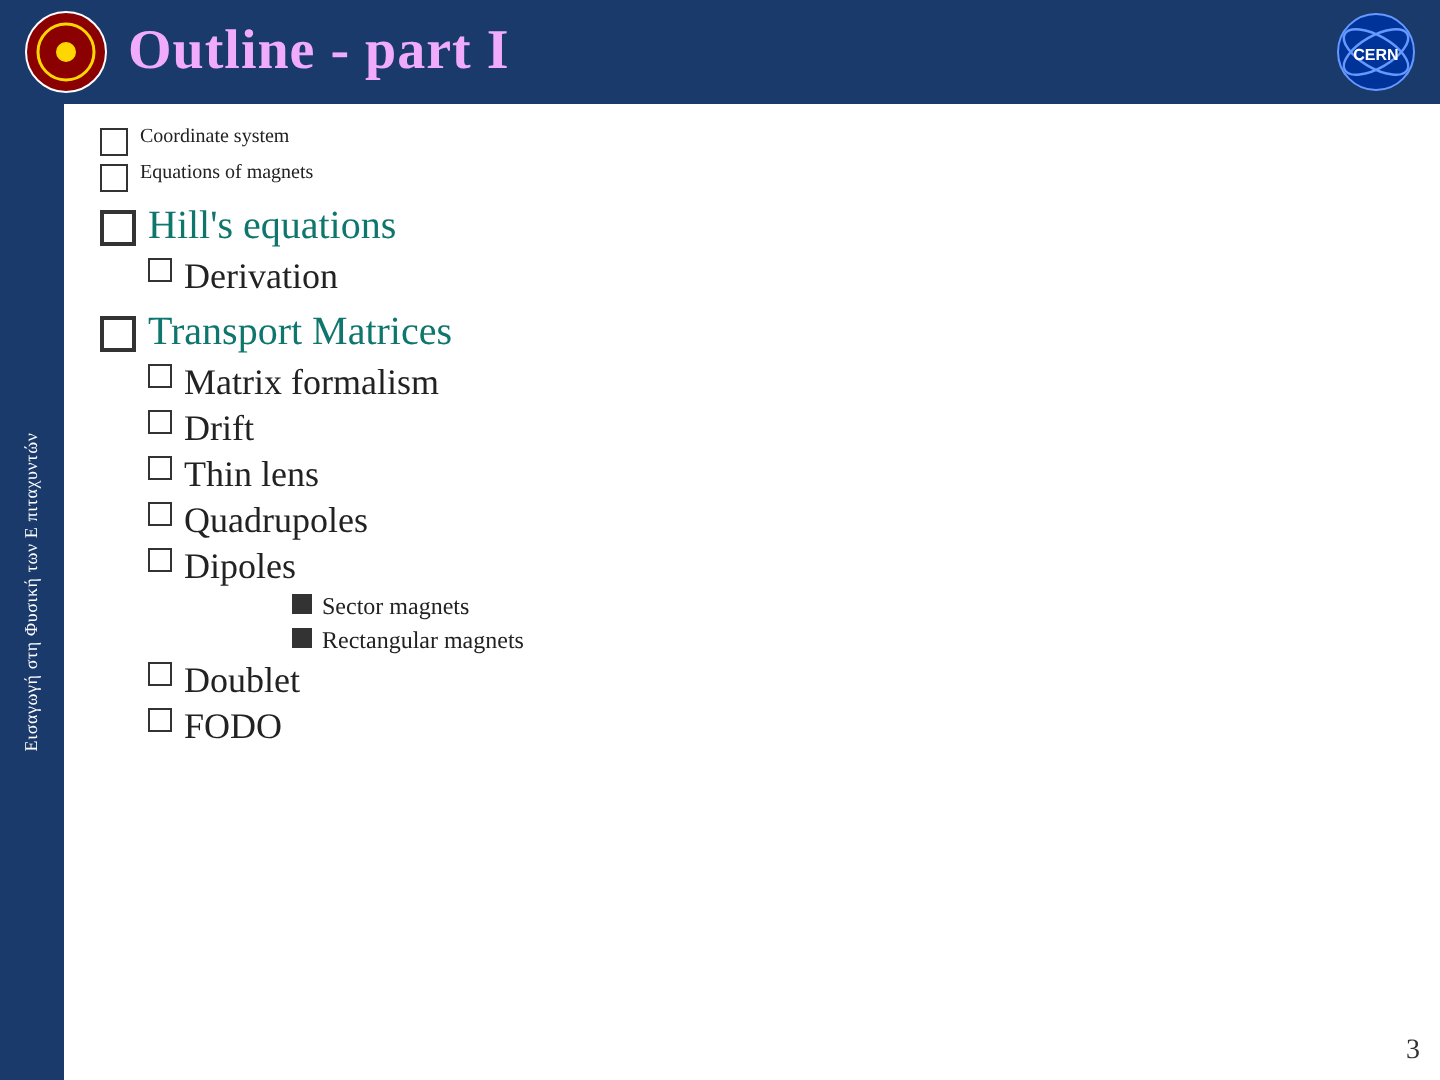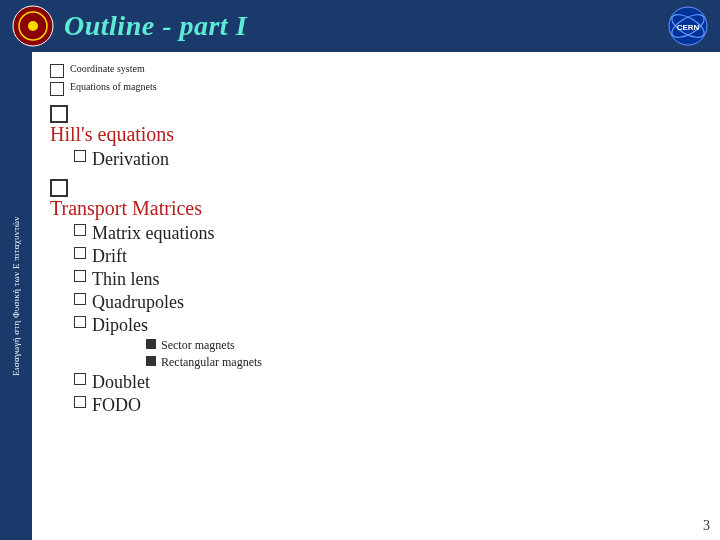--- a/index.html
+++ b/index.html
@@ -16,26 +16,25 @@
     .header {
       background: #1a3a6b;
       height: 52px;
       display: flex;
       align-items: center;
       padding: 0 12px;
       position: relative;
     }
 
     .header-title {
-      color: #5eead4;
+      color: #f0abfc;
       font-size: 28px;
       font-weight: bold;
       margin-left: 10px;
       letter-spacing: 0.5px;
-      font-style: italic;
     }
 
     .header-logo-left {
       width: 42px;
       height: 42px;
     }
 
     .header-logo-right {
       position: absolute;
       right: 12px;
@@ -89,25 +88,24 @@
       width: 14px;
       height: 14px;
       border: 1.5px solid #333;
       margin-right: 6px;
       margin-top: 1px;
       flex-shrink: 0;
     }
 
     .item-large {
       font-size: 20px;
-      color: #b91c1c;
+      color: #0f766e;
       margin: 6px 0 3px 0;
       display: flex;
       align-items: flex-start;
-      flex-direction: column;
     }
 
     .item-large .bullet {
       display: inline-block;
       width: 18px;
       height: 18px;
       border: 2px solid #333;
       margin-right: 6px;
       margin-top: 3px;
       flex-shrink: 0;
@@ -215,21 +213,21 @@
   </div>
 
   <div class="item-large">
     <span class="bullet"></span>
     <span>Transport Matrices</span>
   </div>
 
   <div class="indent1">
     <div class="item-sub">
       <span class="bullet"></span>
-      <span>Matrix equations</span>
+      <span>Matrix formalism</span>
     </div>
     <div class="item-sub">
       <span class="bullet"></span>
       <span>Drift</span>
     </div>
     <div class="item-sub">
       <span class="bullet"></span>
       <span>Thin lens</span>
     </div>
     <div class="item-sub">

